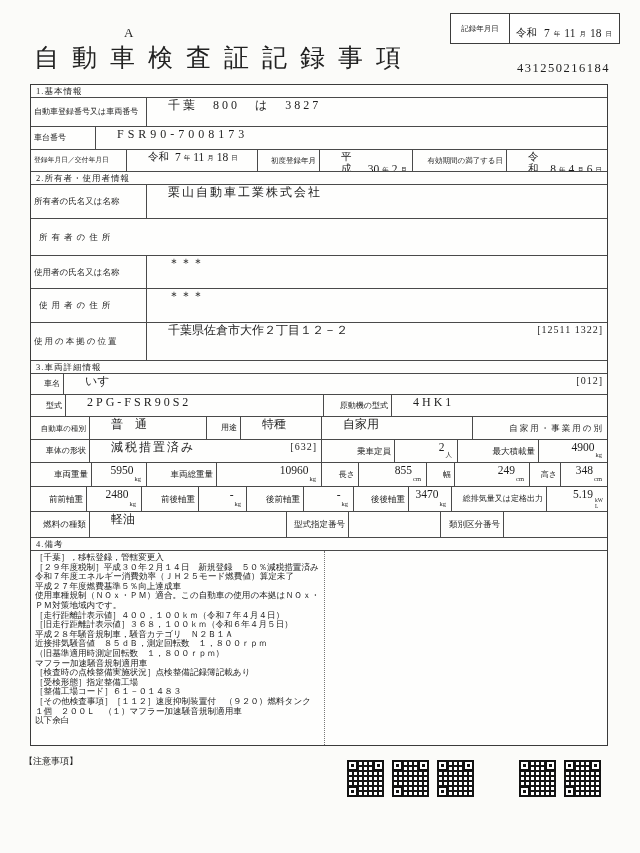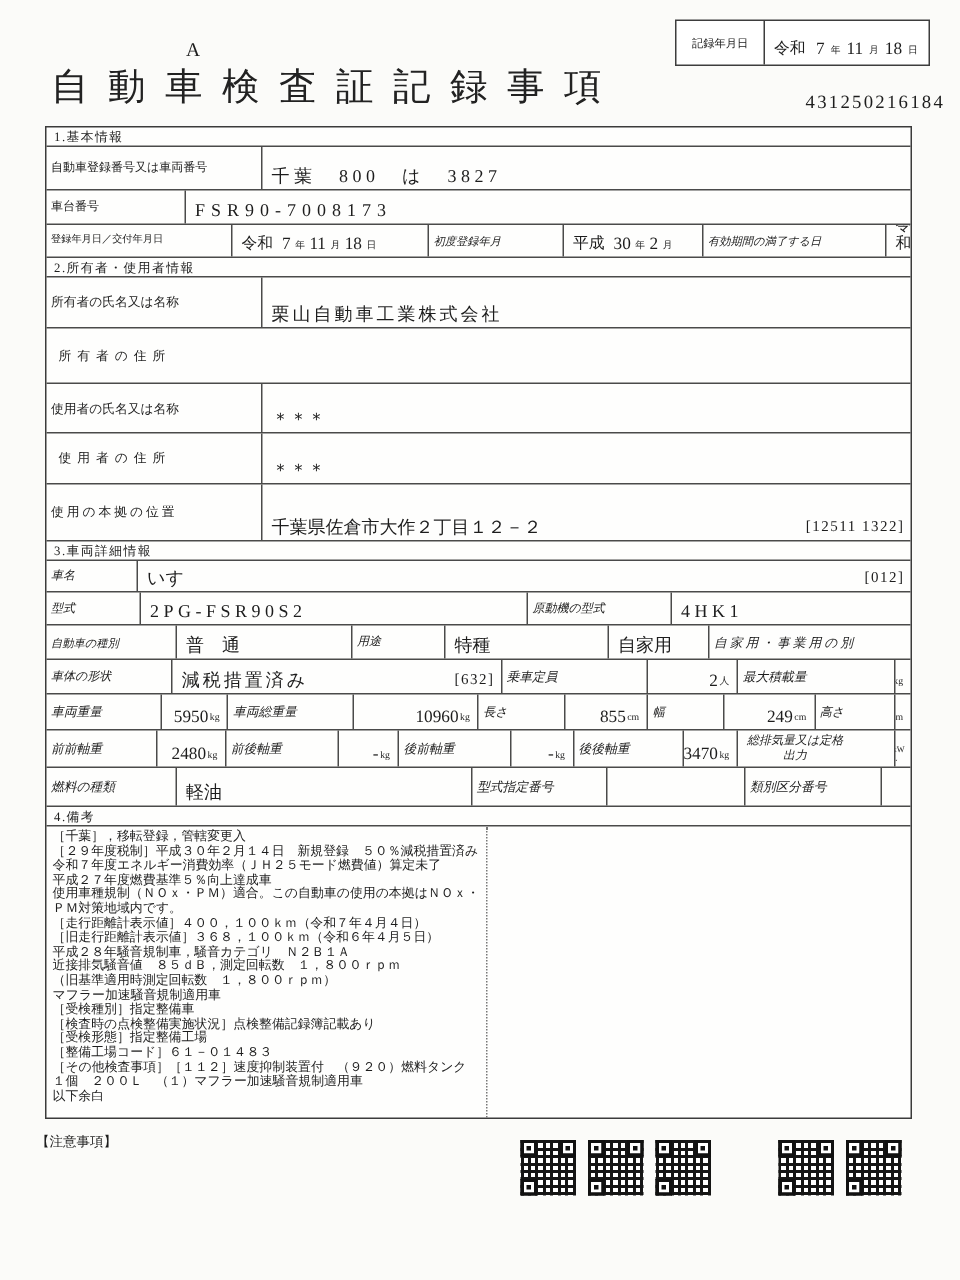--- a/index.html
+++ b/index.html
@@ -2,35 +2,35 @@
 <html><head>
 <meta charset="utf-8">
 <style>
   html,body{margin:0;padding:0;background:#e9e9e7;}
   .doc{position:relative;width:640px;height:853px;background:#fbfbf9;overflow:hidden;
        font-family:"Liberation Serif","DejaVu Serif",serif;color:#1d1d1d;}
 
   
   .page-marker{position:absolute;left:124px;top:25px;font-size:13px;}
   .title{position:absolute;left:34px;top:41px;font-size:25px;letter-spacing:13px;white-space:nowrap;color:#222;}
-  .doc-number{position:absolute;right:10px;top:61px;font-size:12.5px;letter-spacing:1.5px;font-family:Liberation Serif, serif;}
+  .doc-number{position:absolute;right:30px;top:61px;font-size:12.5px;letter-spacing:1.5px;font-family:Liberation Serif, serif;}
   .rdbox{position:absolute;right:20px;top:13px;width:168px;height:29px;border:1.4px solid #3d3d3d;display:flex;background:#fff;}
   .rdbox .rl{width:58px;border-right:1px solid #3d3d3d;display:flex;align-items:center;justify-content:center;font-size:7.5px;}
   .rdbox .rv{flex:1;display:flex;align-items:flex-end;justify-content:center;padding-bottom:4px;gap:3px;}
 
   
   .frame{position:absolute;left:30px;top:84px;width:578px;border:1.6px solid #3b3b3b;background:#fefefd;box-sizing:border-box;}
   .r{display:flex;border-top:1px solid #4a4a4a;box-sizing:border-box;}
   .r.nb{border-top:none;}
   .sec{font-size:8.5px;padding:1px 0 1px 5px;letter-spacing:1px;line-height:10px;}
   .c{border-left:1px solid #4a4a4a;box-sizing:border-box;display:flex;overflow:hidden;}
   .c.f{border-left:none;}
   .lc{align-items:center;padding:1px 3px;font-size:8px;line-height:1.2;}
-  .lc.ctr{justify-content:flex-start;text-align:center;font-style:italic;}
-  .vc{align-items:flex-end;padding:1px 4px 2px 6px;margin-left:28px;}
+  .lc.ctr{justify-content:flex-end;text-align:center;}
+  .vc{align-items:flex-start;padding:1px 4px 2px 21px;}
   .vc.ra{justify-content:flex-end;}
   .val{font-size:12px;line-height:13px;}
   .num{font-size:11.5px;line-height:12px;}
   .era{font-size:10.5px;line-height:12px;margin-right:4px;}
   .u{font-size:6.5px;line-height:8px;align-self:flex-end;margin:0 1px 1px 1px;}
   .code{margin-left:auto;font-size:10px;line-height:12px;letter-spacing:1px;}
   .sp2{letter-spacing:2px;} .sp3{letter-spacing:3px;} .sp4{letter-spacing:4px;}
   .dt{display:flex;align-items:flex-end;gap:2px;}
   .kwl{display:inline-flex;flex-direction:column;font-size:5.5px;line-height:5.5px;margin-left:2px;align-self:flex-end;}
   .kwl i{font-style:normal;}
@@ -369,21 +369,20 @@
         <div>［２９年度税制］平成３０年２月１４日　新規登録　５０％減税措置済み</div>
         <div>令和７年度エネルギー消費効率（ＪＨ２５モード燃費値）算定未了</div>
         <div>平成２７年度燃費基準５％向上達成車</div>
         <div>使用車種規制（ＮＯｘ・ＰＭ）適合。この自動車の使用の本拠はＮＯｘ・ＰＭ対策地域内です。</div>
         <div>［走行距離計表示値］４００，１００ｋｍ（令和７年４月４日）</div>
         <div>［旧走行距離計表示値］３６８，１００ｋｍ（令和６年４月５日）</div>
         <div>平成２８年騒音規制車，騒音カテゴリ　Ｎ２Ｂ１Ａ</div>
         <div>近接排気騒音値　８５ｄＢ，測定回転数　１，８００ｒｐｍ</div>
         <div>（旧基準適用時測定回転数　１，８００ｒｐｍ）</div>
         <div>マフラー加速騒音規制適用車</div>
-        <div>［受検種別］指定整備車</div>
         <div>［検査時の点検整備実施状況］点検整備記録簿記載あり</div>
         <div>［受検形態］指定整備工場</div>
         <div>［整備工場コード］６１－０１４８３</div>
         <div>［その他検査事項］［１１２］速度抑制装置付　（９２０）燃料タンク　１個　２００Ｌ　（１）マフラー加速騒音規制適用車</div>
         <div>以下余白</div>
       </div>
       <div class="rem-right"></div>
     </div>
 
   </div>

